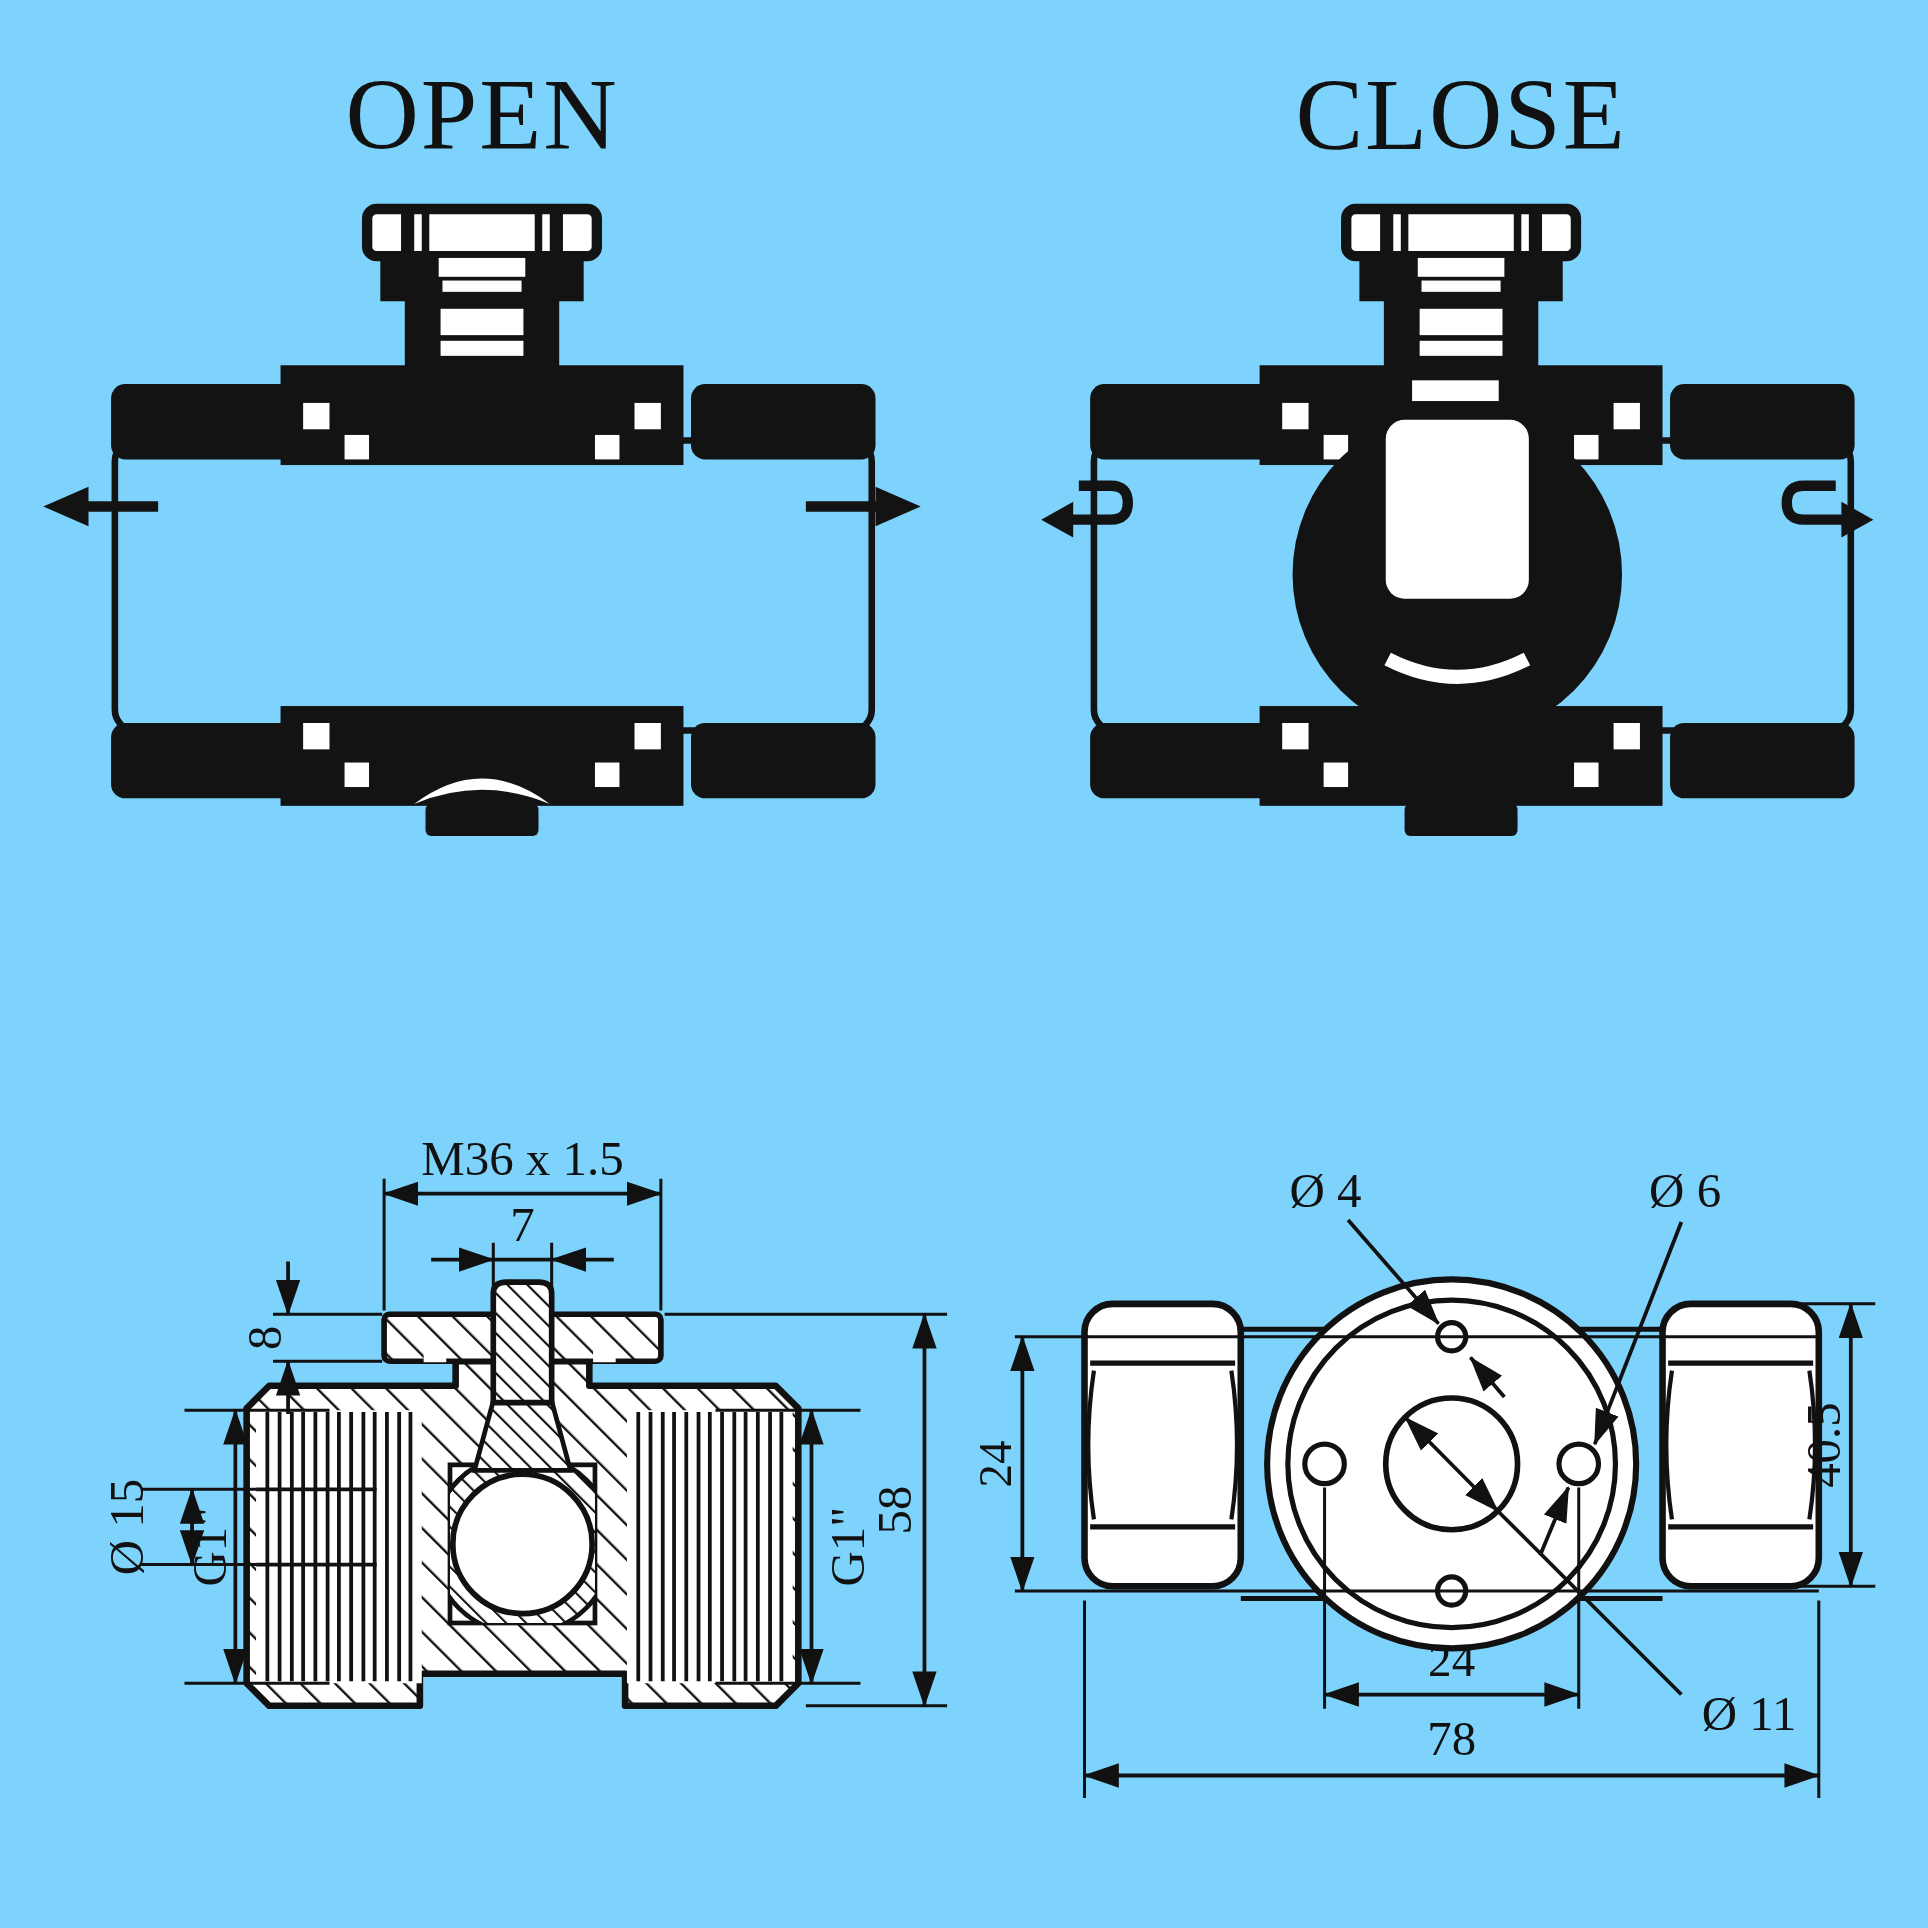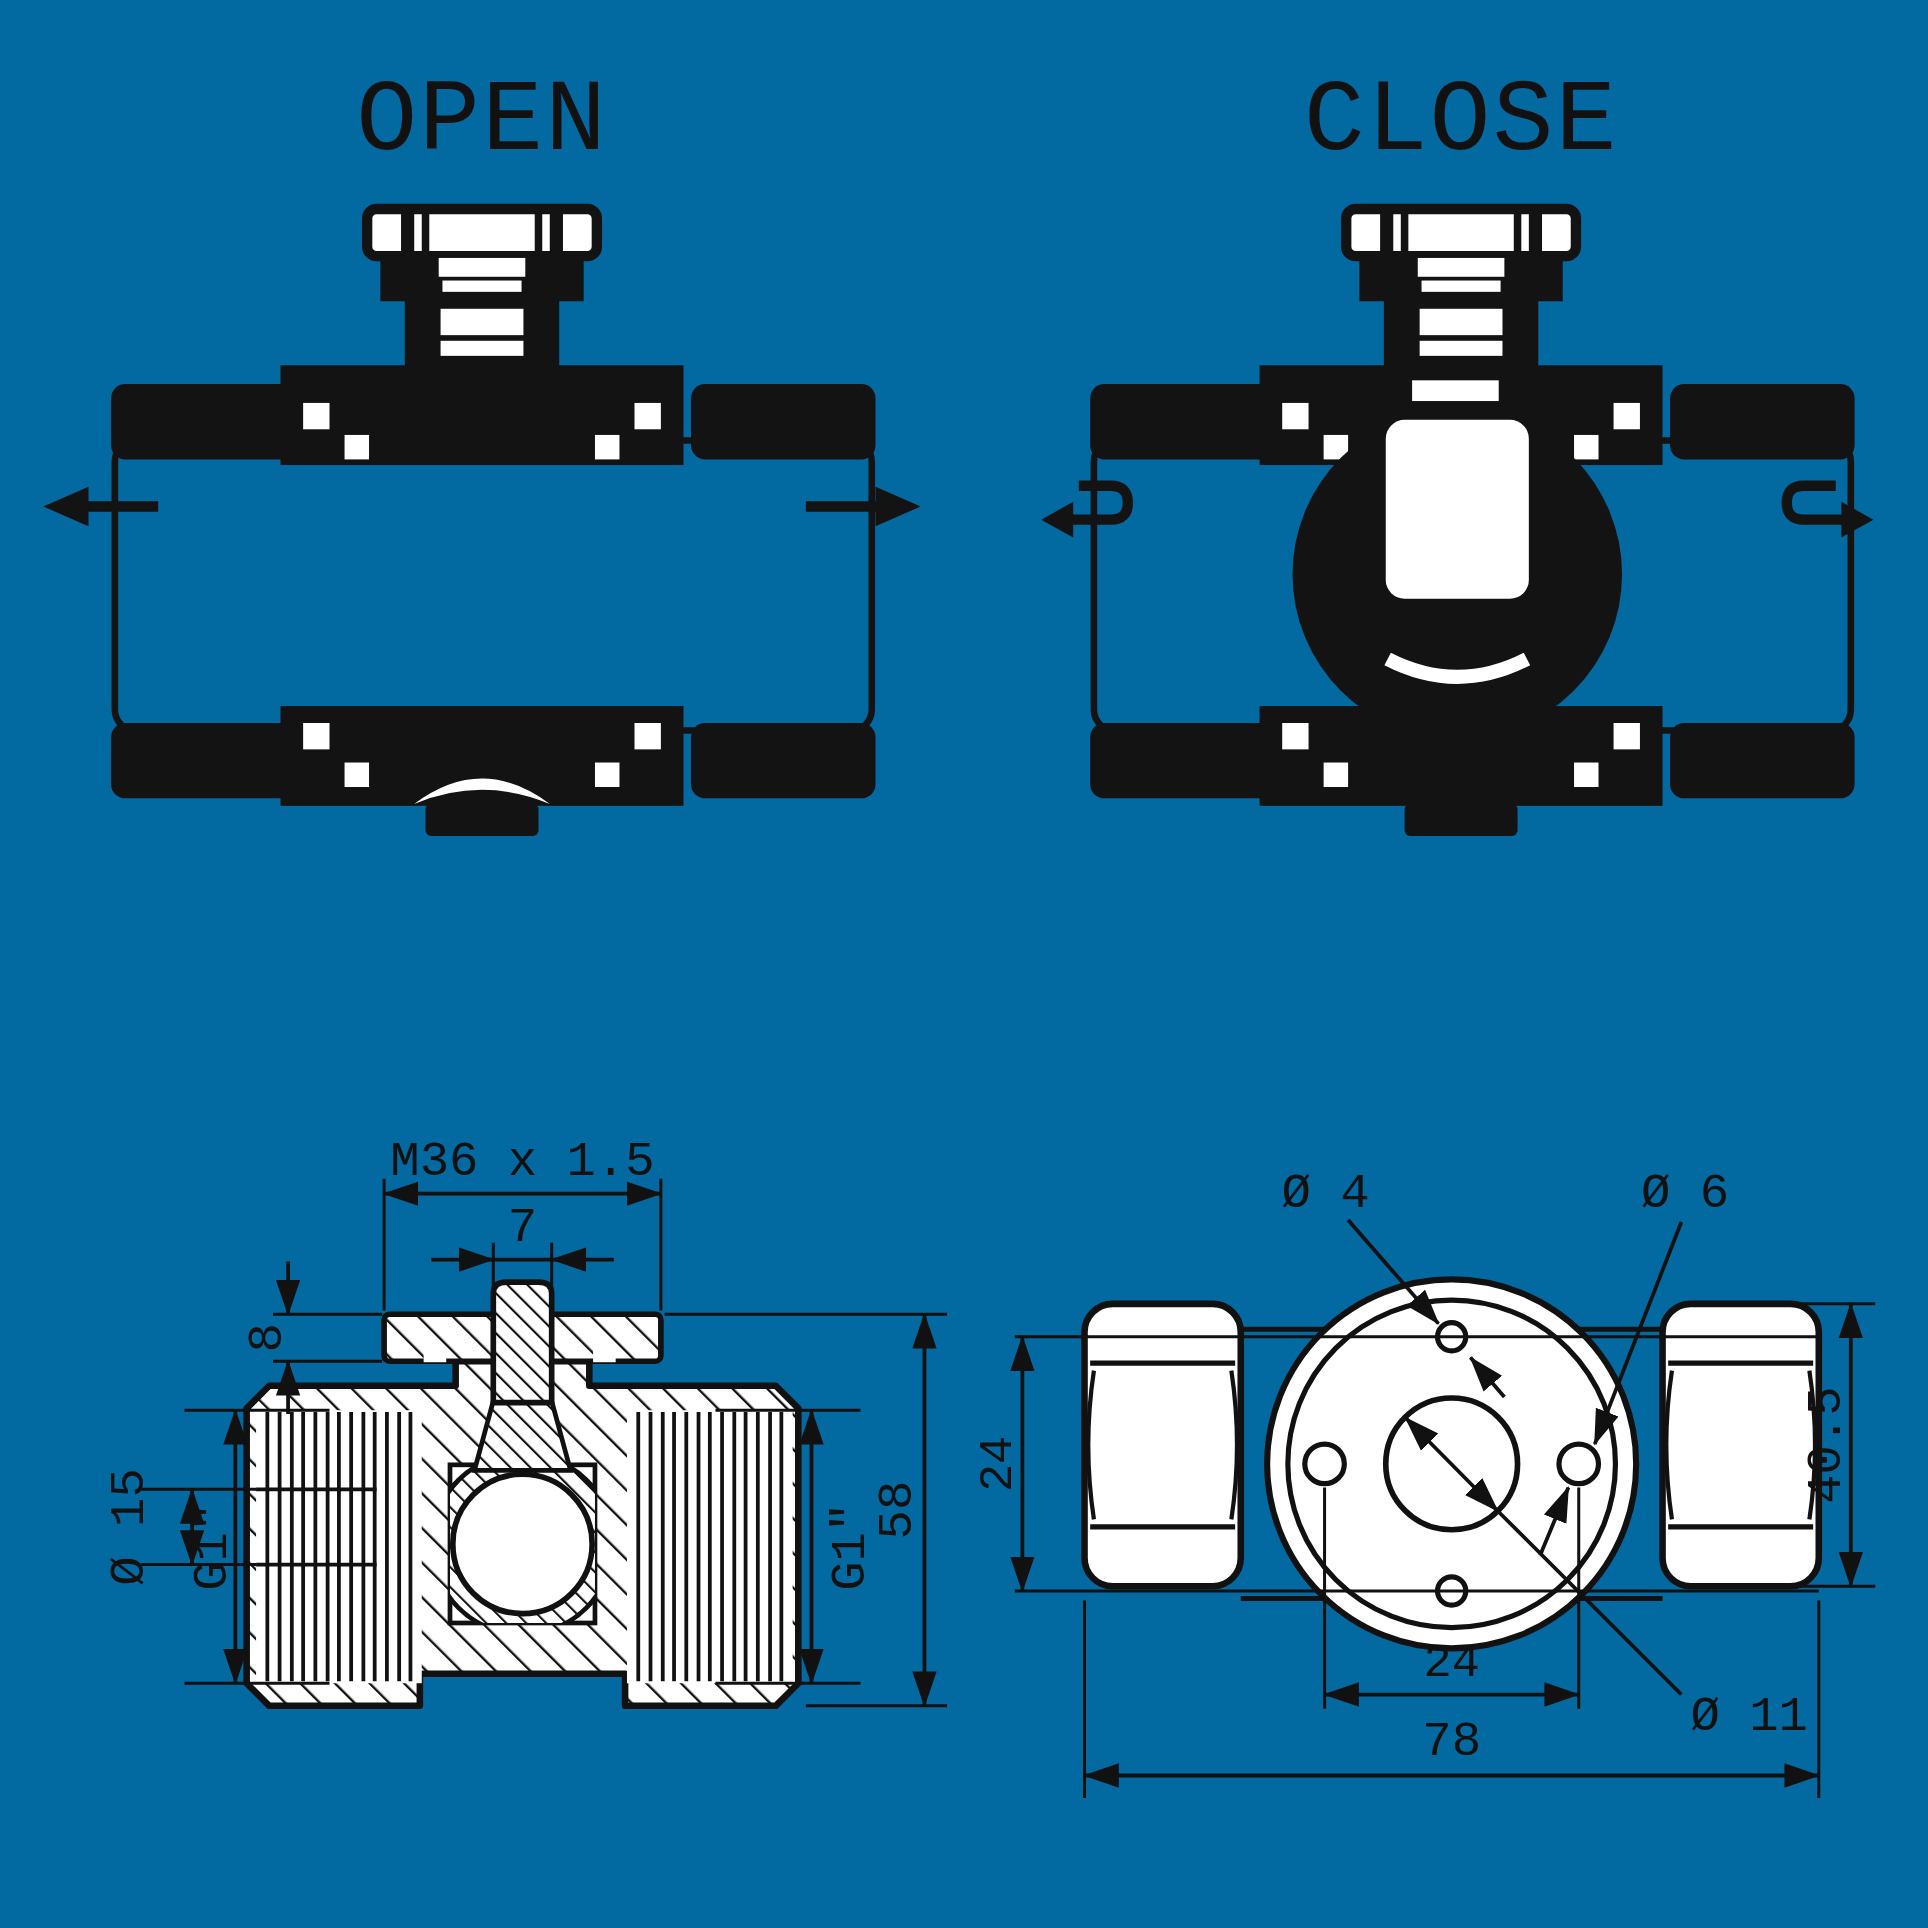--- a/index.html
+++ b/index.html
@@ -1,17 +1,17 @@
 <!DOCTYPE html>
 <html style="font-size:15px"><head>
 <meta charset="utf-8">
 <style>
   html,body{margin:0;padding:0;background:#fff;}
-  .canvas{position:relative;width:1928px;height:1928px;background:#0369a1;overflow:hidden;
-          font-family:Liberation Mono, monospace;}
+  .canvas{position:relative;width:1928px;height:1928px;background:#7dd3fc;overflow:hidden;
+          font-family:Liberation Serif, serif;}
   svg{position:absolute;left:0;top:0;}
   text{fill:#111;}
   .title{font-size:108px;letter-spacing:2px;}
   .dim{font-size:52px;}
   .dim-s{font-size:50px;}
 </style>
 </head>
 <body>
 
 <div class="canvas">

